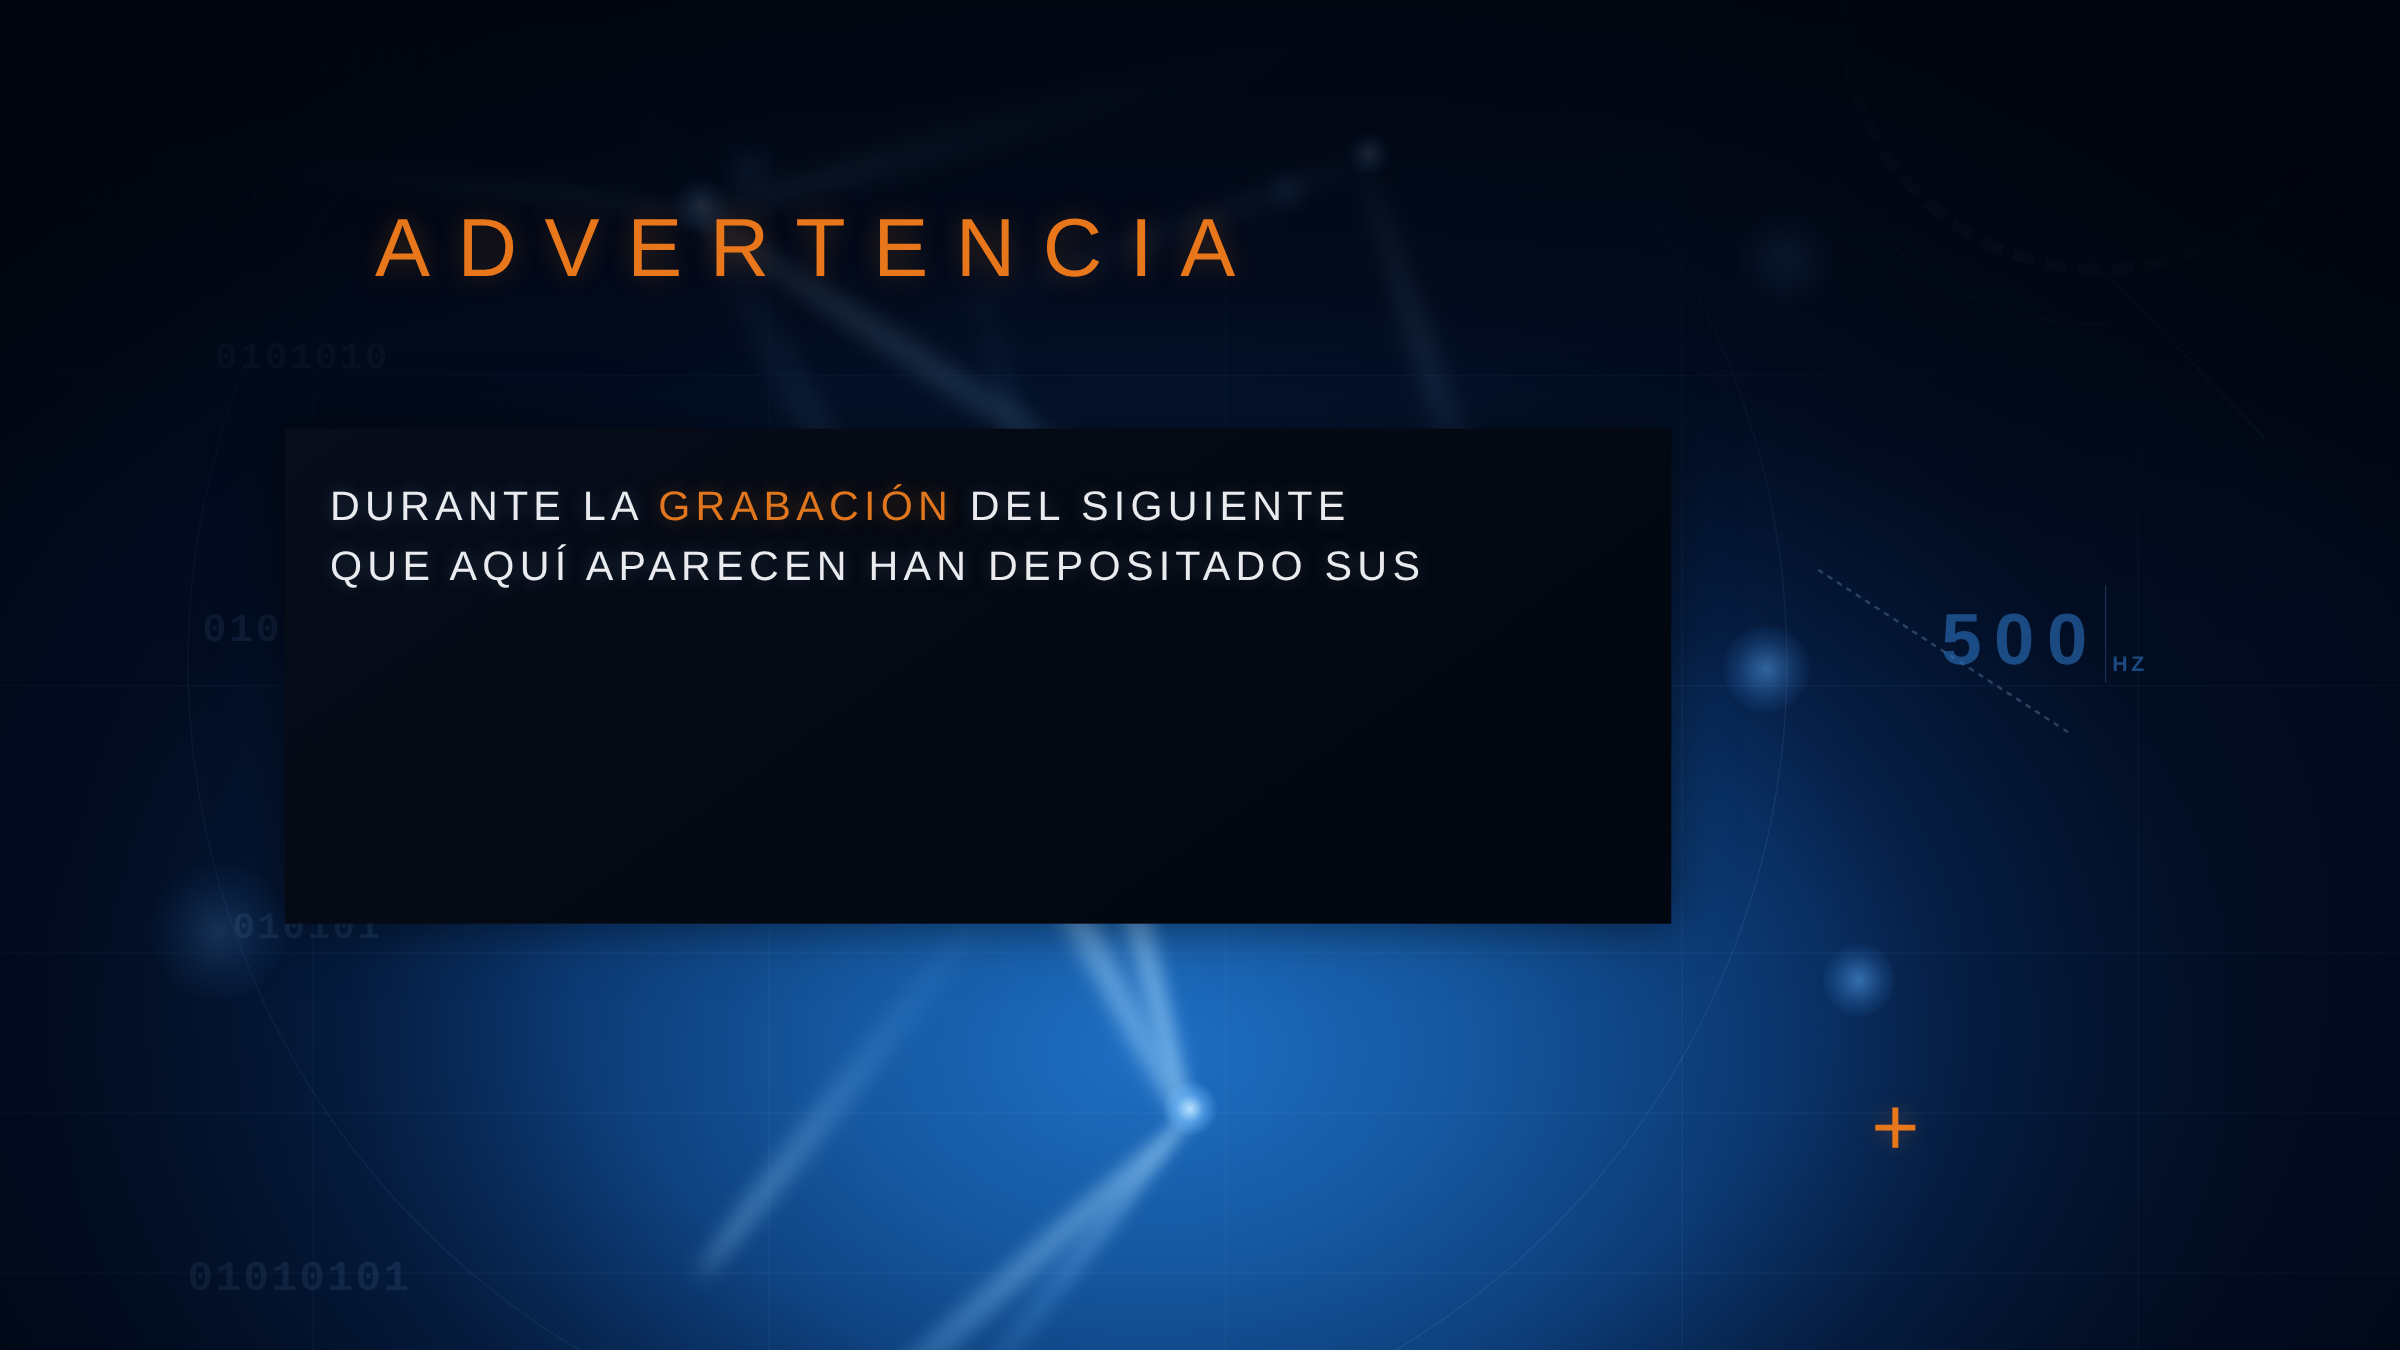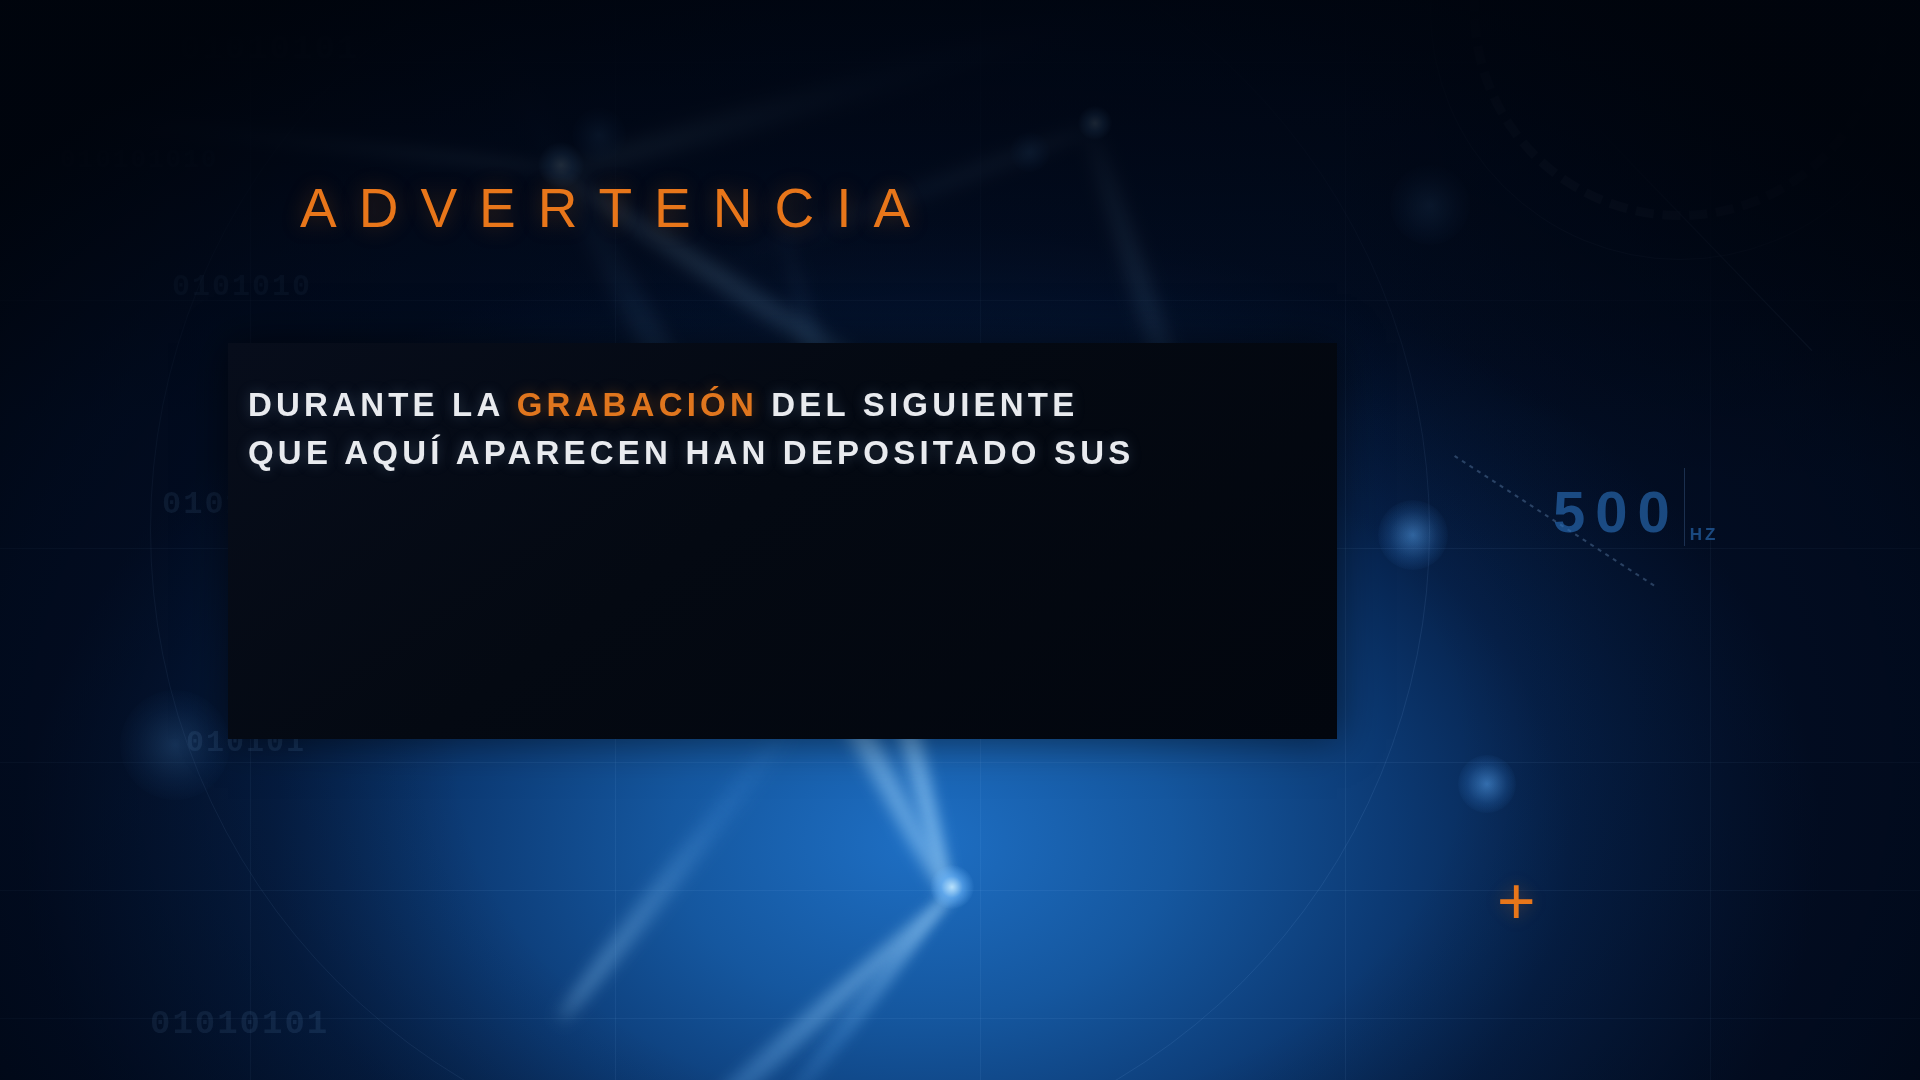--- a/index.html
+++ b/index.html
@@ -85,51 +85,51 @@
     position:absolute;
     font-family:"Liberation Mono", monospace;
     color:rgba(120,175,240,0.17);
     letter-spacing:2px;
     white-space:nowrap;
     font-weight:bold;
   }
 
   
   #title{
-    position:absolute; left:300px; top:176px;
-    font-size:55px; font-weight:300;
+    position:absolute; left:300px; top:160px;
+    font-size:66px; font-weight:300;
     letter-spacing:22px;
     color:#E8761A;
     text-shadow:0 0 22px rgba(232,118,26,0.30);
     white-space:nowrap;
   }
 
   
   #notice-box{
     position:absolute; left:228px; top:343px;
     width:1109px; height:396px;
     background:linear-gradient(145deg,#070d1b 0%, #040912 45%, #02060e 100%);
     box-shadow:0 0 40px rgba(0,0,0,0.55);
   }
   #notice-text{
-    position:absolute; left:20px; top:38px;
+    position:absolute; left:36px; top:38px;
     width:1050px;
-    font-size:33px; font-weight:700;
+    font-size:33px; font-weight:400;
     letter-spacing:4.2px;
     line-height:48px;
     color:#E9EBEF;
     text-transform:uppercase;
     text-shadow:0 0 14px rgba(160,190,230,0.25);
   }
   #notice-text .hl{ color:#E0761E; text-shadow:0 0 14px rgba(224,118,30,0.35); }
 
   
   #hz-readout{
     position:absolute; left:1553px; top:478px;
-    display:flex; align-items:flex-end;
+    display:flex; align-items:center;
     color:#2a6fba;
     opacity:0.62;
   }
   #hz-value{ font-size:58px; font-weight:bold; letter-spacing:10px; }
   #hz-unit{ font-size:17px; font-weight:bold; letter-spacing:3px; margin-left:10px;margin-top:40px; }
   #hz-rule{
     position:absolute; left:1684px; top:468px; width:1px; height:78px;
     background:rgba(120,175,240,0.22);
   }
   #plus-marker{

